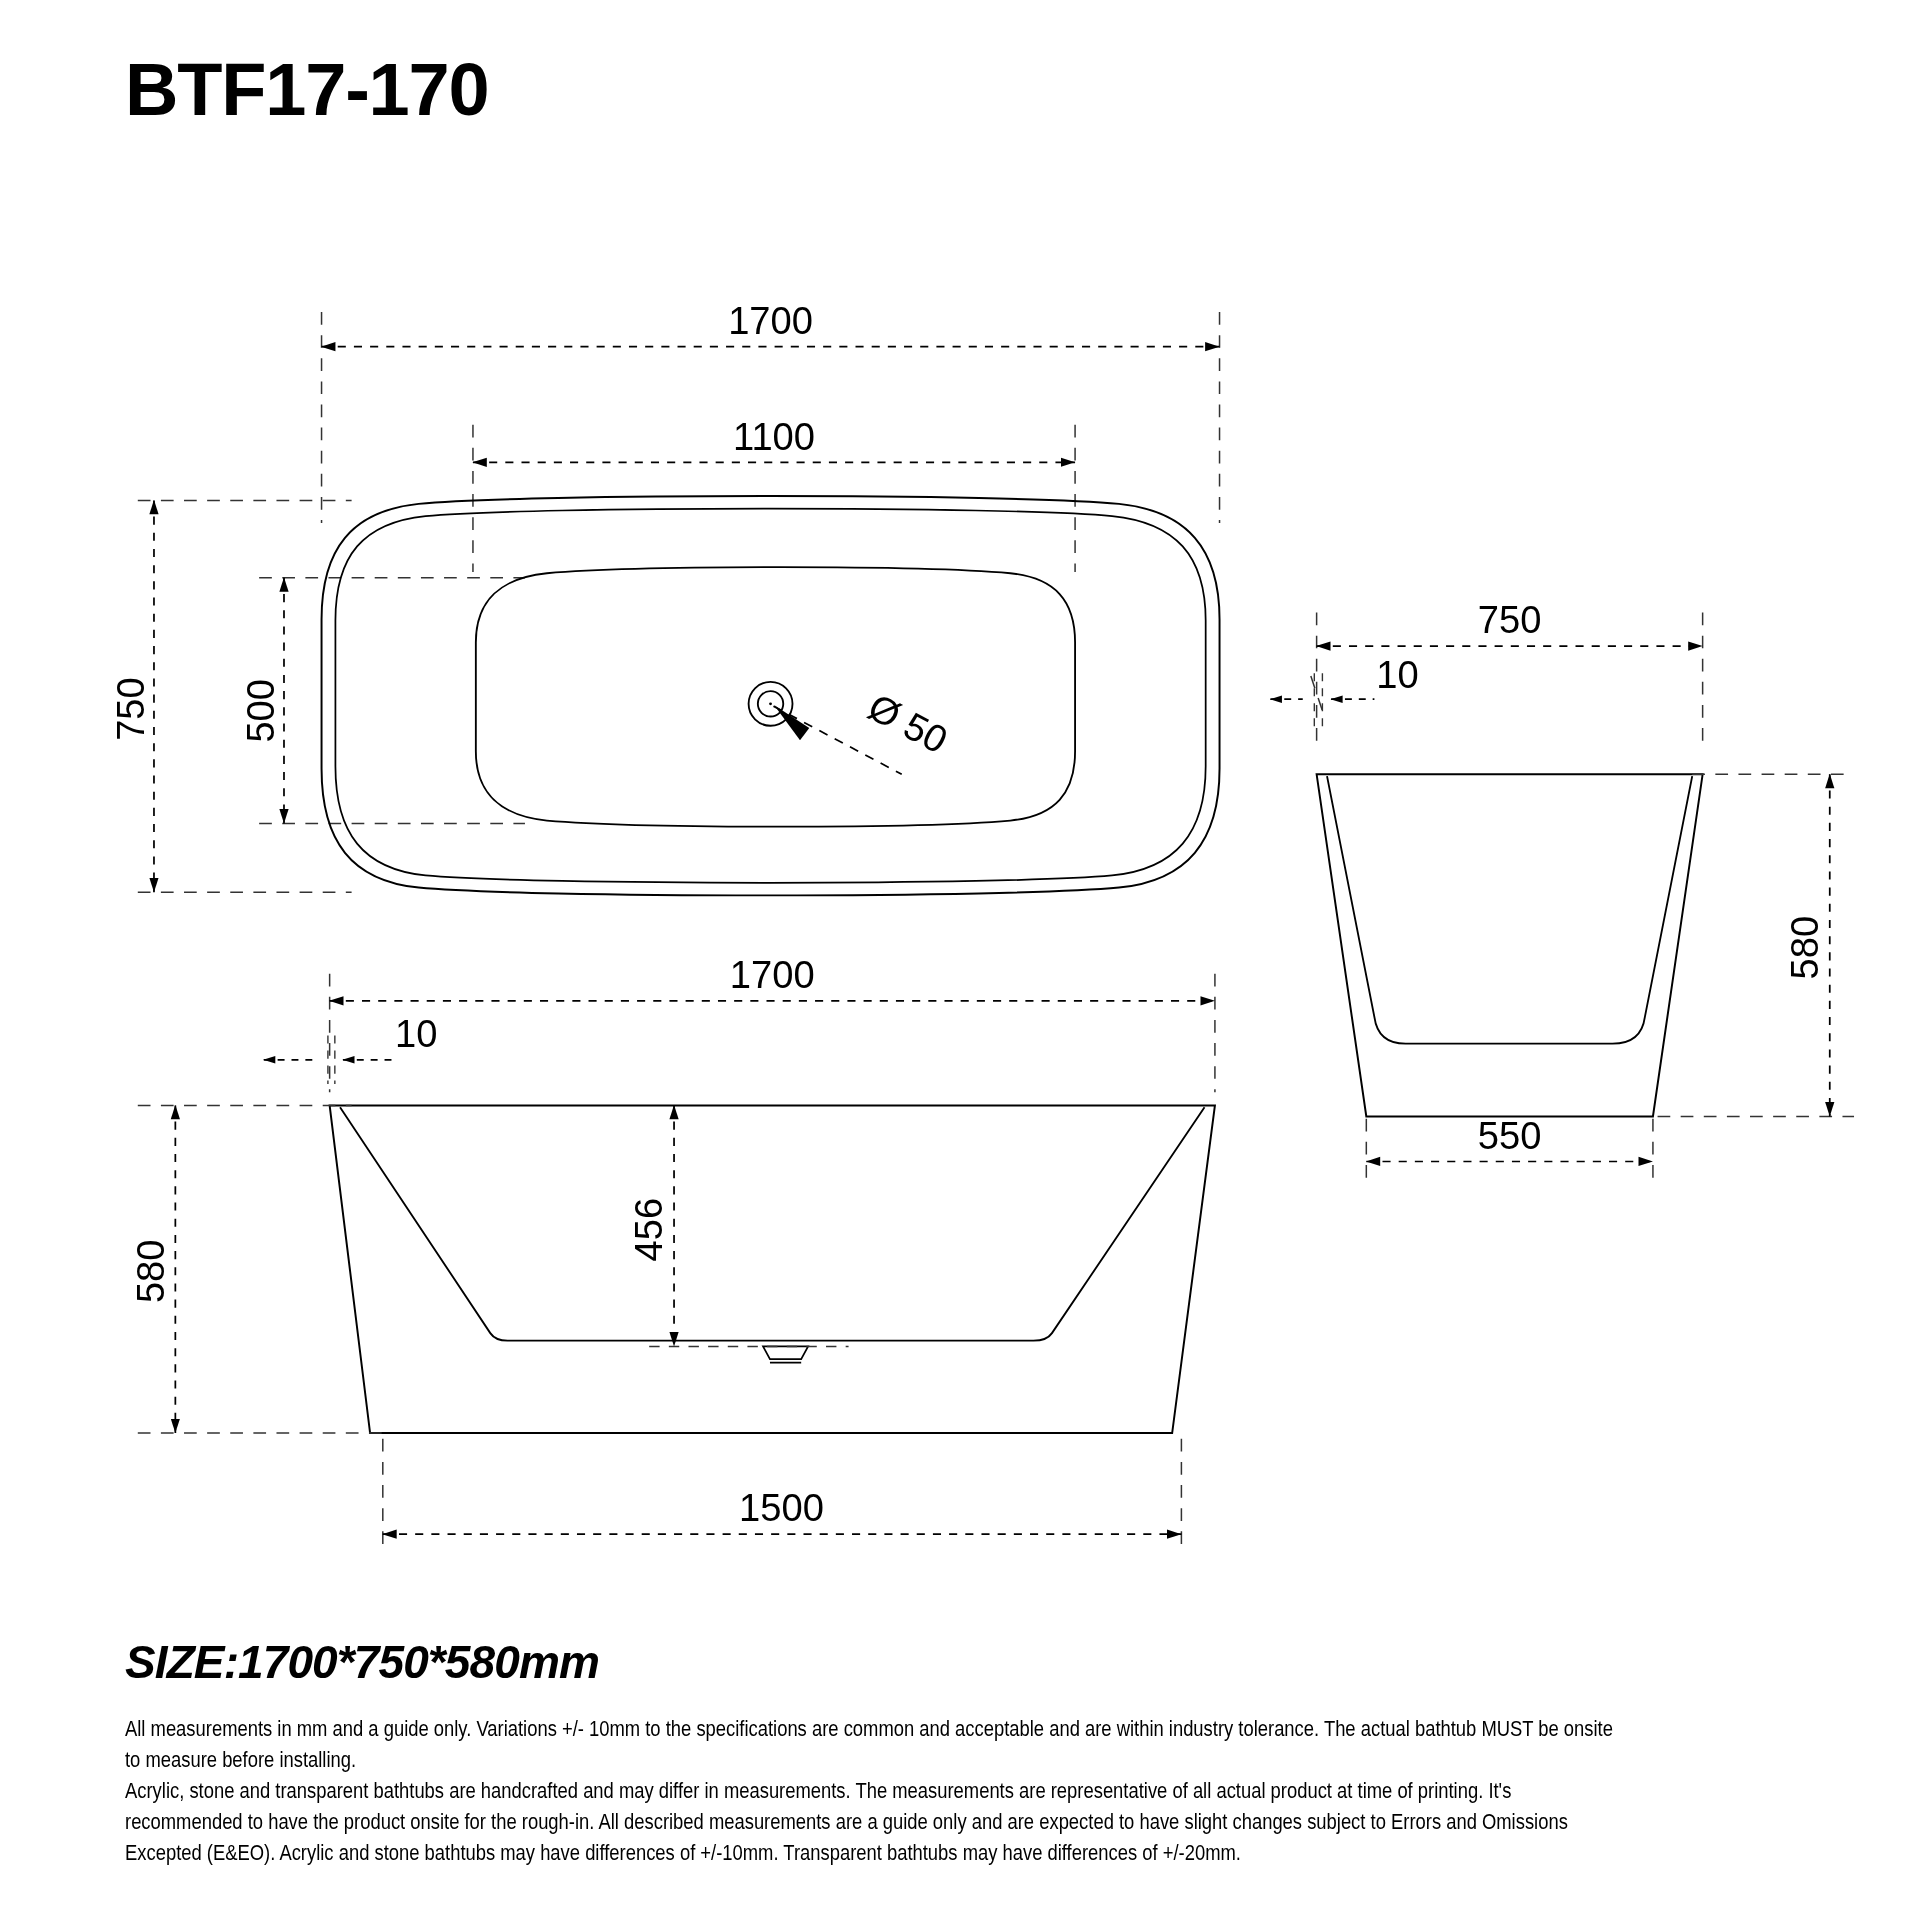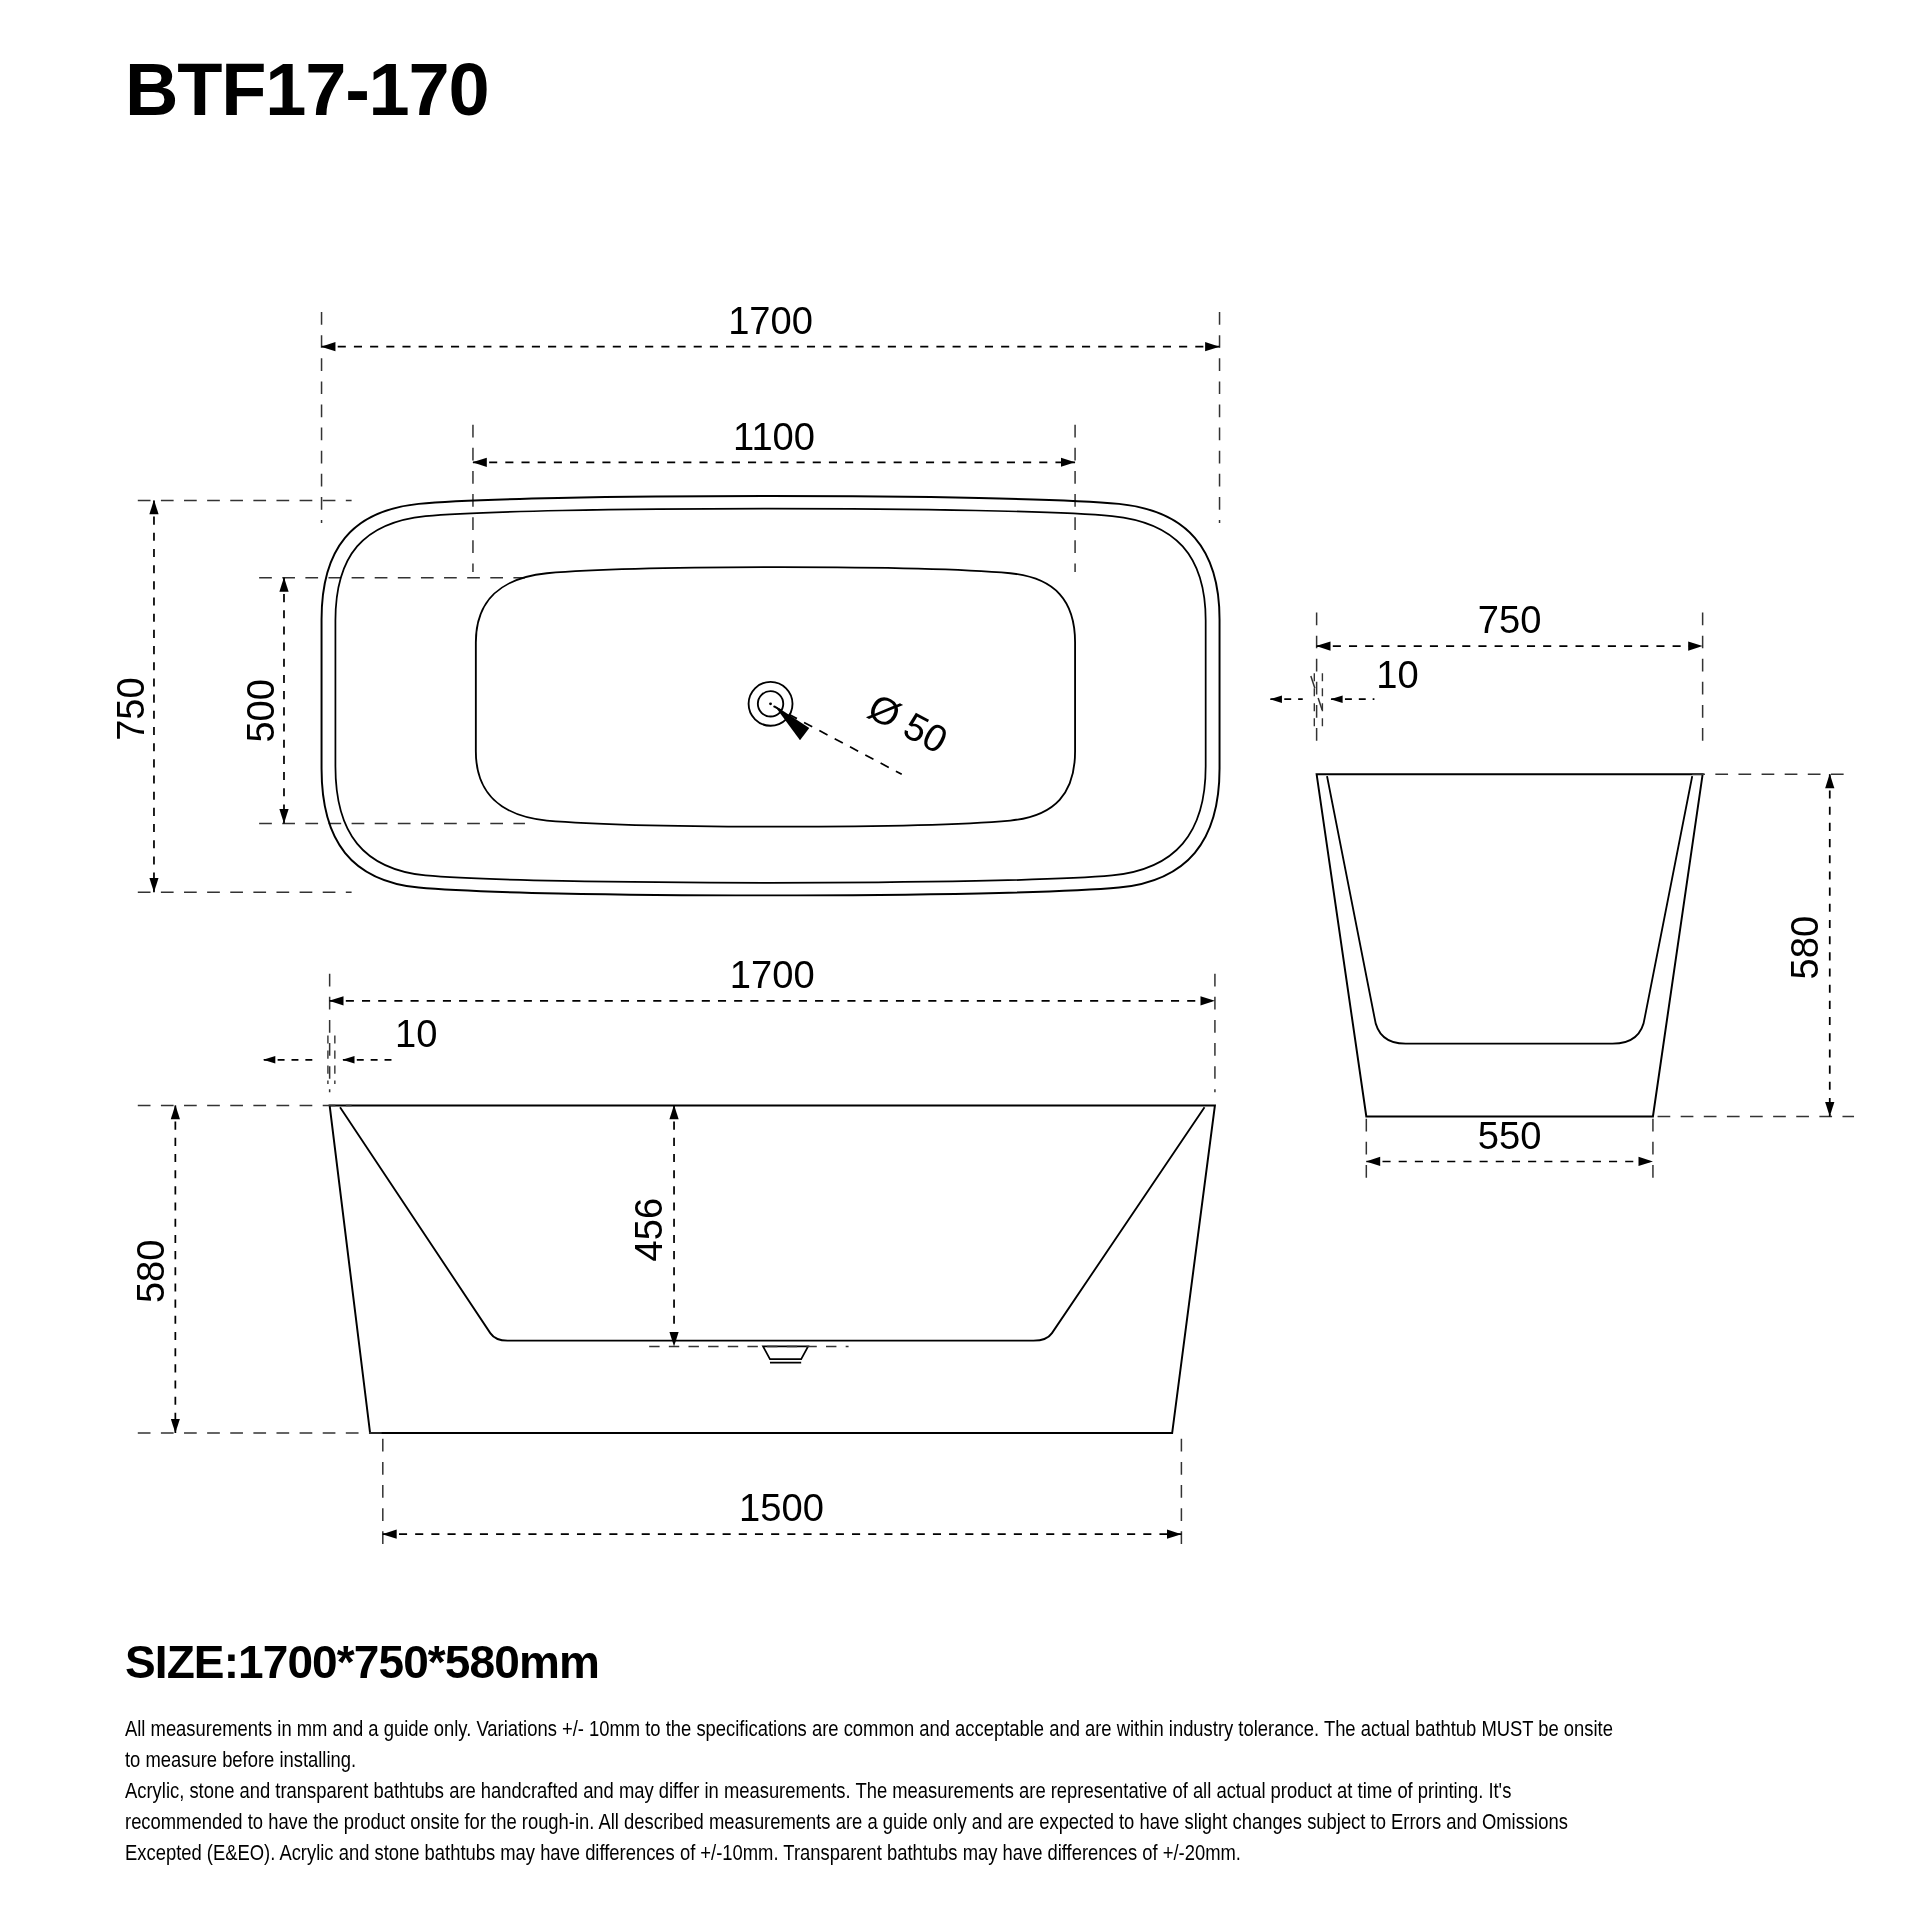--- a/index.html
+++ b/index.html
@@ -49,20 +49,21 @@
   
   .size-line {
     position: absolute;
     left: 97px;
     top: 1639px;
     font-size: 46px;
     font-weight: bold;
     letter-spacing: -0.9px;
     white-space: nowrap;
     line-height: 1;
+    font-style: italic;
   }
   .para {
     position: absolute;
     left: 97px;
     width: 1739px;
     font-size: 21.4px;
     line-height: 1.45;
     font-stretch: condensed;
     transform: scaleX(0.86);
     transform-origin: left top;

